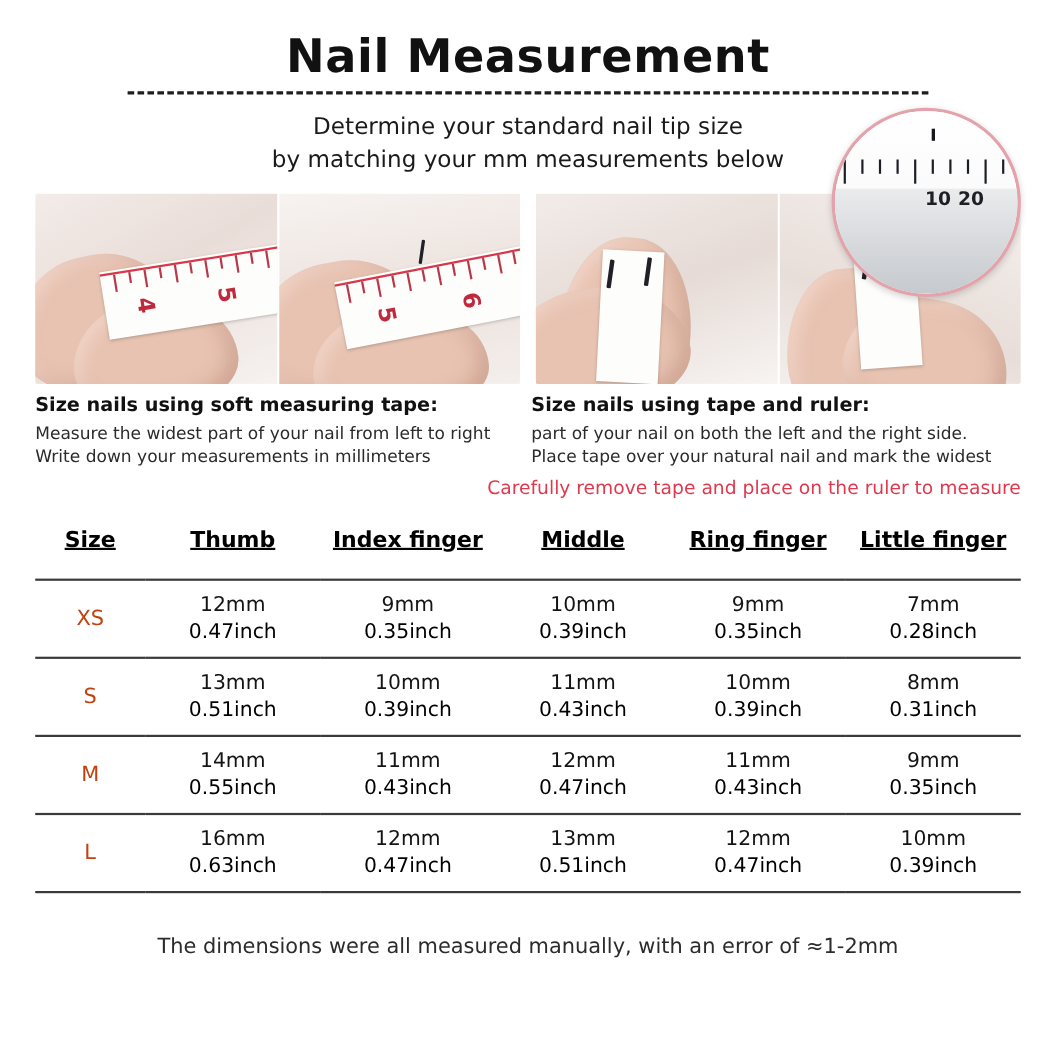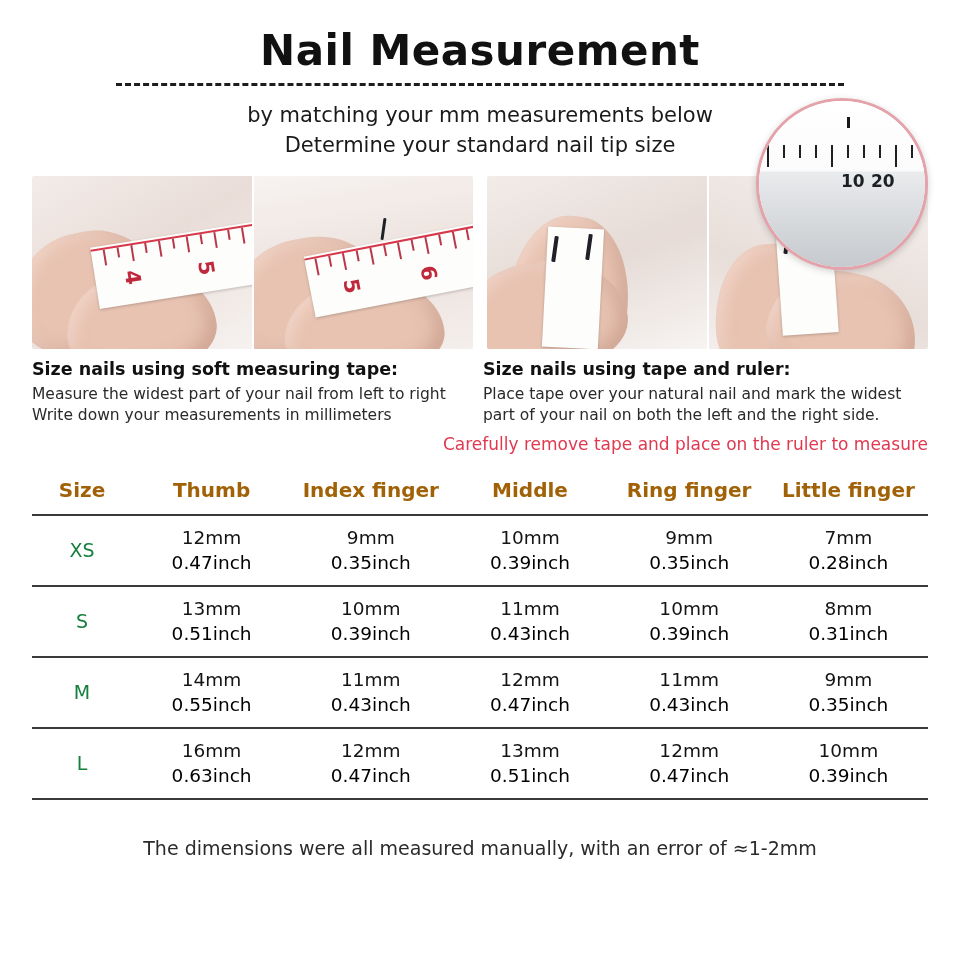--- a/index.html
+++ b/index.html
@@ -185,35 +185,36 @@
   
   table.sizes {
     width: 896px;
     margin: 18px auto 0 auto;
     border-collapse: collapse;
     table-layout: fixed;
   }
   table.sizes th {
     font-size: 20px;
     font-weight: bold;
-    color: #a16207;
-    padding: 6px 4px 12px 4px;
+    color: #000000;
+    padding: 6px 4px 24px 4px;
     border-bottom: 2px solid #3a3a3a;
     text-align: center;
+    text-decoration: underline;
   }
   table.sizes th.col-size { width: 92px; }
   table.sizes td {
     border-bottom: 2px solid #3a3a3a;
     padding: 9px 4px 10px 4px;
     vertical-align: middle;
     text-align: center;
   }
   td.size-cell {
     font-size: 19px;
-    color: #15803d;
+    color: #c2410c;
   }
   .mm {
     font-size: 18.5px;
     color: #141414;
     line-height: 25px;
   }
   .inch {
     font-size: 18.5px;
     color: #000000;
     line-height: 25px;
@@ -229,22 +230,22 @@
 </head>
 <body>
 
 <div class="page">
 
   <h1 class="title">Nail Measurement</h1>
 
   <div class="divider"></div>
 
   <div class="subtitle">
+    <div>Determine your standard nail tip size</div>
     <div>by matching your mm measurements below</div>
-    <div>Determine your standard nail tip size</div>
   </div>
 
   <div class="photos">
 
     <div class="photo-group">
 
       <div class="photo ph-a">
         <div class="finger" style="left:-18px; top:56px; width:150px; height:120px; transform:rotate(-12deg);"></div>
         <div class="finger" style="left:34px; top:96px; width:150px; height:100px; transform:rotate(-6deg);"></div>
         <div class="thumbnail-white" style="left:72px; top:72px; width:54px; height:44px; transform:rotate(-14deg);"></div>
@@ -330,22 +331,22 @@
   </div>
 
   <div class="instructions">
     <div class="instr-col">
       <div class="instr-head">Size nails using soft measuring tape:</div>
       <div class="instr-line">Measure the widest part of your nail from left to right</div>
       <div class="instr-line">Write down your measurements in millimeters</div>
     </div>
     <div class="instr-col">
       <div class="instr-head">Size nails using tape and ruler:</div>
+      <div class="instr-line">part of your nail on both the left and the right side.</div>
       <div class="instr-line">Place tape over your natural nail and mark the widest</div>
-      <div class="instr-line">part of your nail on both the left and the right side.</div>
     </div>
   </div>
 
   <div class="warning">Carefully remove tape and place on the ruler to measure</div>
 
   <table class="sizes">
     <thead>
       <tr>
         <th class="col-size">Size</th>
         <th>Thumb</th>

